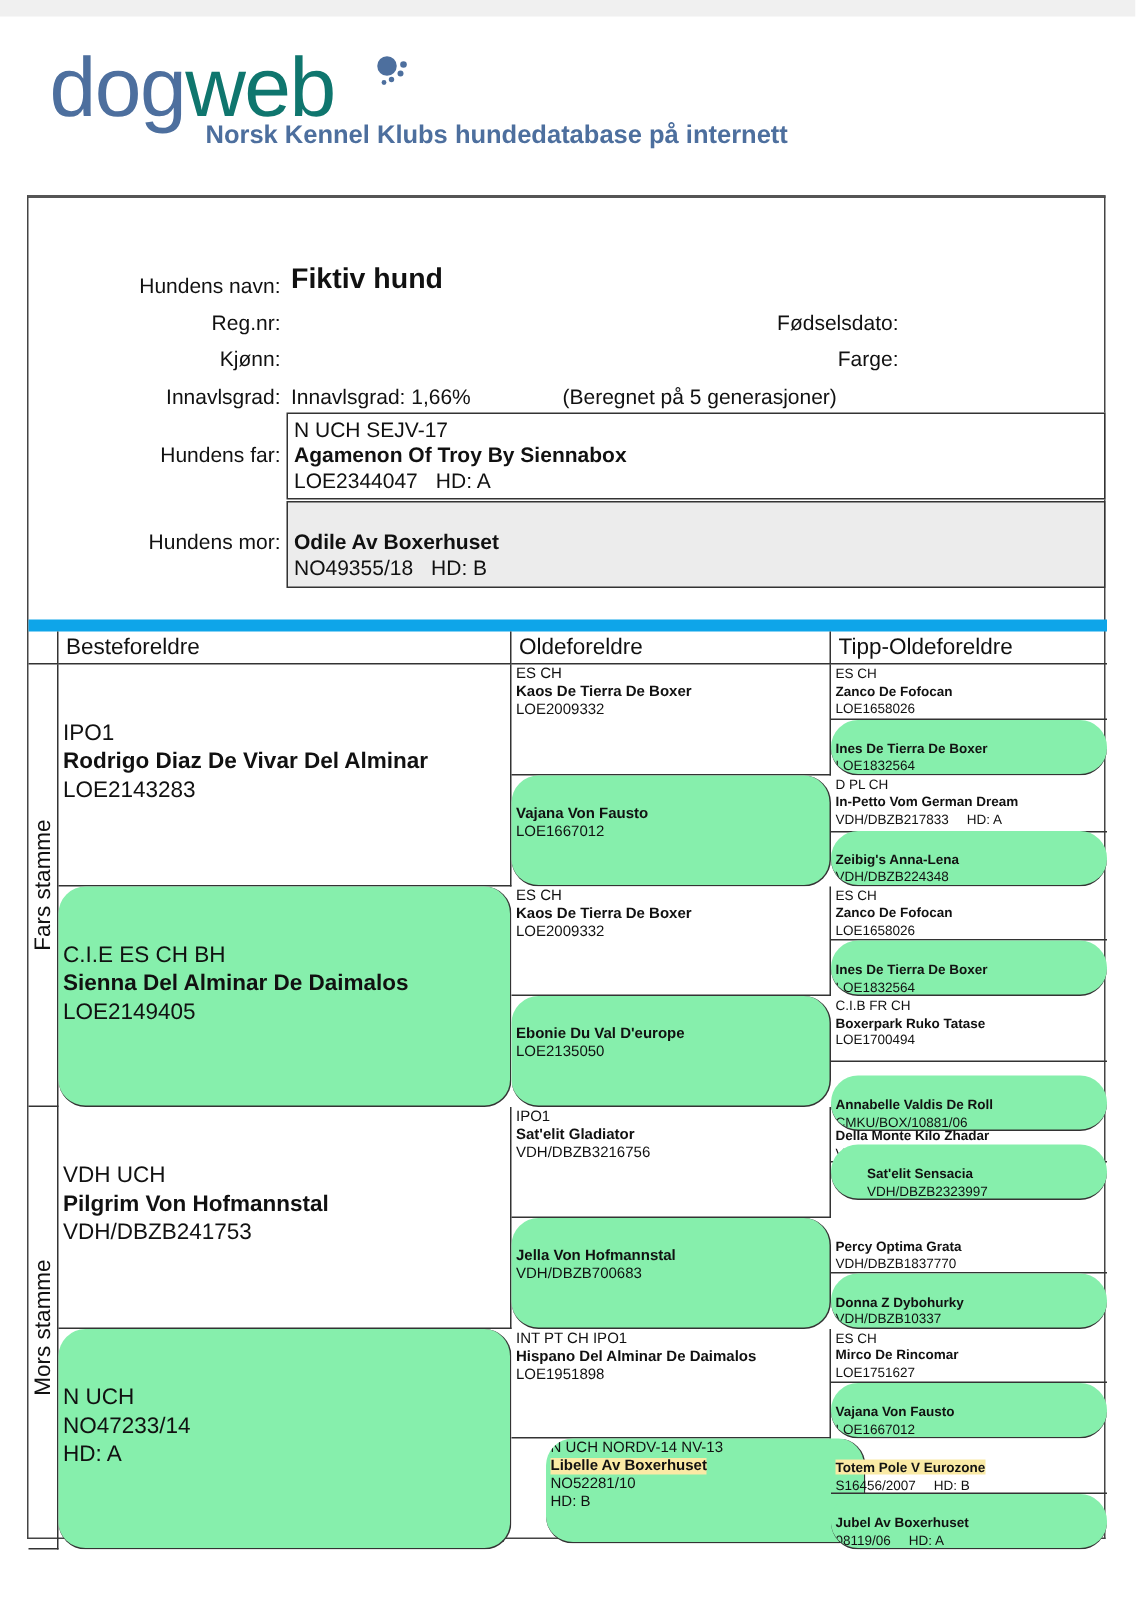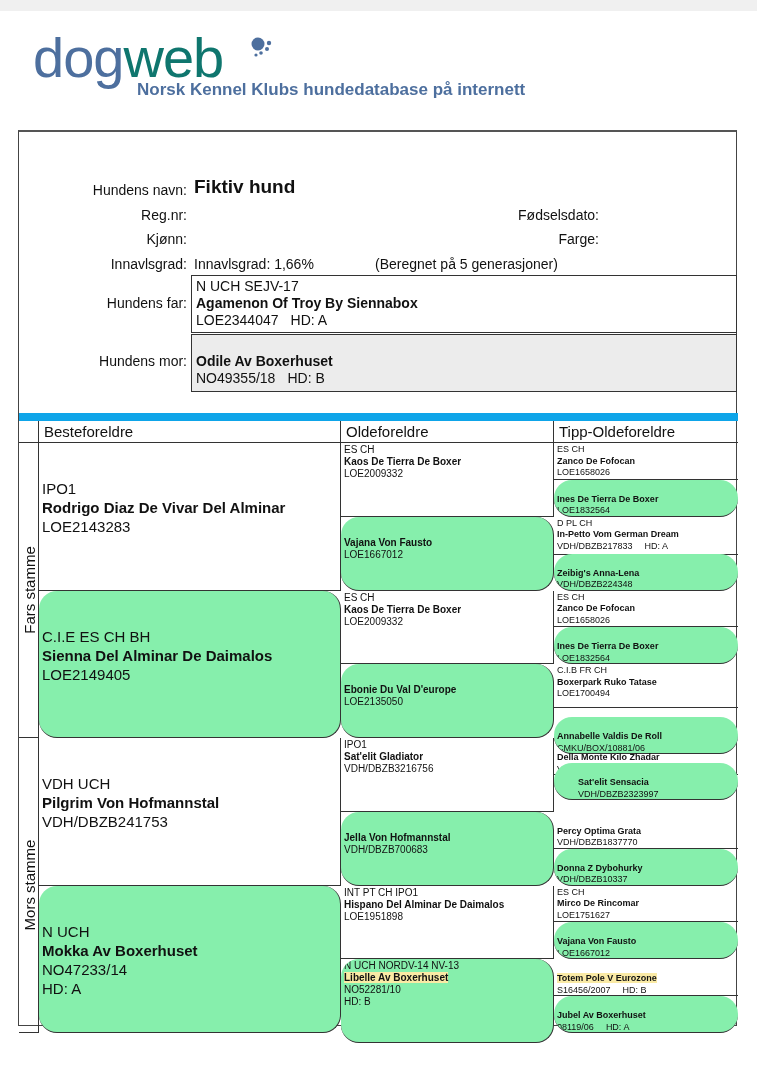--- a/index.html
+++ b/index.html
@@ -111,21 +111,20 @@
           <div><span class="nm">Sienna Del Alminar De Daimalos</span></div>
           <div>LOE2149405</div>
         </div>
         <div class="cell c1" style="top: 317px; height: 147.5px;">
           <div>VDH UCH</div>
           <div><span class="nm">Pilgrim Von Hofmannstal</span></div>
           <div>VDH/DBZB241753</div>
         </div>
         <div class="cell c1 g" style="top: 464.5px; height: 147.5px;">
           <div>N UCH</div>
-          <div><span class="nm">Mokka Av Boxerhuset</span></div>
           <div>NO47233/14</div>
           <div>HD: A</div>
         </div>
       </div>
     <div id="gen3">
         <div class="cell c2" style="top: 22px; height: 73.75px;">
           <div>ES CH</div>
           <div><span class="nm">Kaos De Tierra De Boxer</span></div>
           <div>LOE2009332</div>
         </div>
@@ -149,21 +148,21 @@
         </div>
         <div class="cell c2 g single" style="top: 390.75px; height: 73.75px;">
           <div><span class="nm">Jella Von Hofmannstal</span></div>
           <div>VDH/DBZB700683</div>
         </div>
         <div class="cell c2" style="top: 464.5px; height: 73.75px;">
           <div>INT PT CH IPO1</div>
           <div><span class="nm">Hispano Del Alminar De Daimalos</span></div>
           <div>LOE1951898</div>
         </div>
-        <div class="cell c2 g" style="top: 538.25px; height: 84px;">
+        <div class="cell c2 g" style="top: 538.25px; height: 70px; margin-left: 23px;">
           <div>N UCH NORDV-14 NV-13</div>
           <div><span class="nm hl">Libelle Av Boxerhuset</span></div>
           <div>NO52281/10</div>
           <div>HD: B</div>
         </div>
       </div>
     <div id="gen4">
         <div class="cell c3" style="top: 22px; height: 36.875px; border-right: none;">
           <div>ES CH</div>
           <div><span class="nm">Zanco De Fofocan</span></div>

